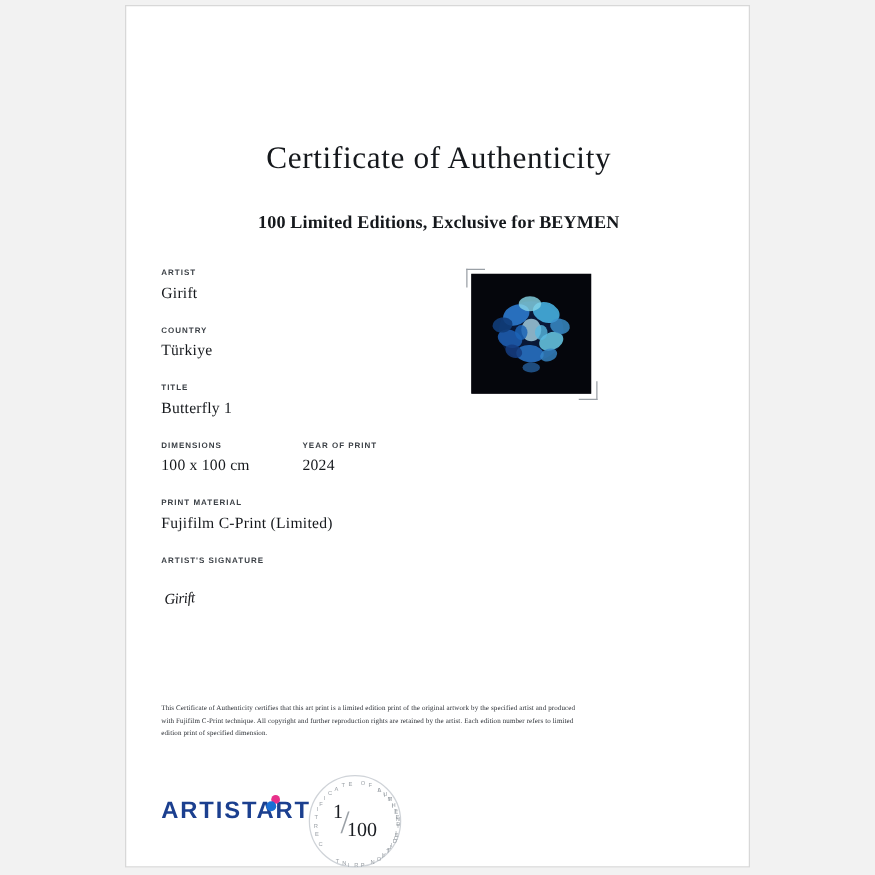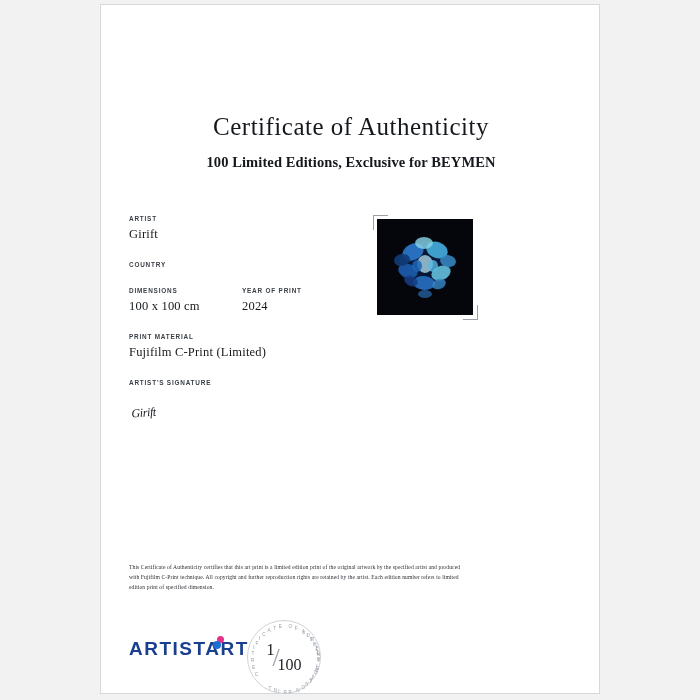--- a/index.html
+++ b/index.html
@@ -43,21 +43,21 @@
     color: #15181c;
     margin-top: 98px;
     font-weight: 400;
   }
   .subtitle {
     text-align: center;
     font-family: "Liberation Serif", serif;
     font-size: 14.5px;
     font-weight: bold;
     color: #15181c;
-    margin-top: 13px;
+    margin-top: 29px;
     letter-spacing: 0.1px;
   }
   .fields {
     position: absolute;
     left: 0px;
     top: 200px;
     width: 444px;
   }
   .field-label {
     font-family: "Liberation Sans", sans-serif;
@@ -253,22 +253,27 @@
 
       <div class="fields">
 
         <div class="field-block">
           <div class="field-label">ARTIST</div>
           <div class="field-value">Girift</div>
         </div>
 
         <div class="field-block">
           <div class="field-label">COUNTRY</div>
-        </div>
-
+          <div class="field-value">Türkiye</div>
+        </div>
+
+        <div class="field-block">
+          <div class="field-label">TITLE</div>
+          <div class="field-value">Butterfly 1</div>
+        </div>
 
         <div class="row field-block">
           <div class="col-dim">
             <div class="field-label">DIMENSIONS</div>
             <div class="field-value">100 x 100 cm</div>
           </div>
           <div class="col-yr">
             <div class="field-label">YEAR OF PRINT</div>
             <div class="field-value">2024</div>
           </div>

